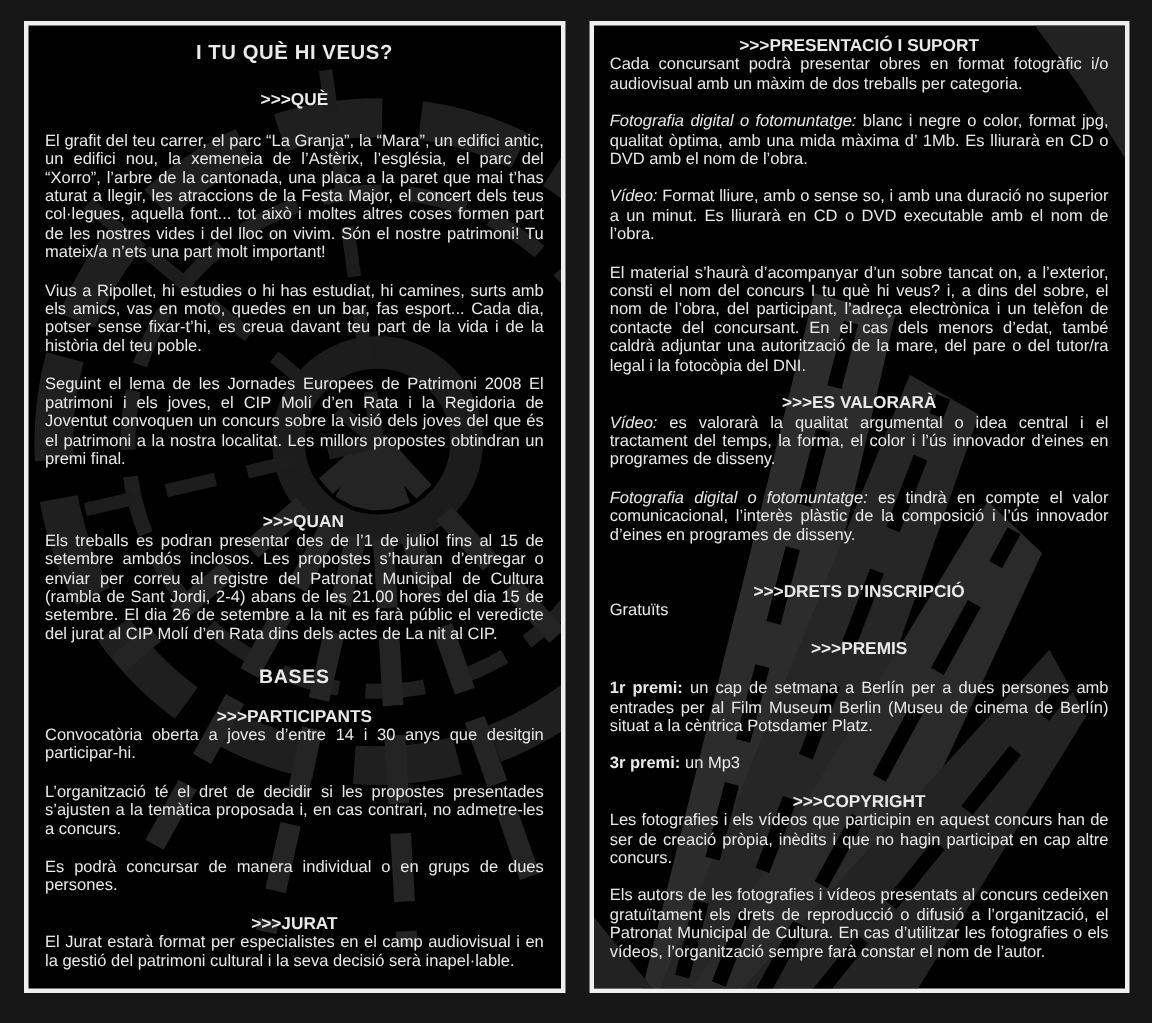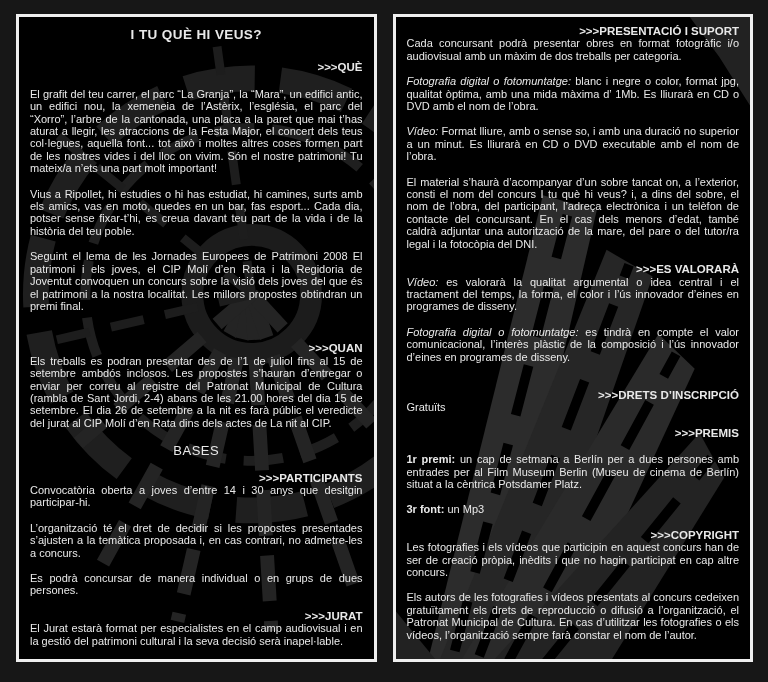--- a/index.html
+++ b/index.html
@@ -44,30 +44,30 @@
   .panel-title {
     text-align:center;
     font-weight:bold;
     font-size:13.5px;
     letter-spacing:.4px;
     margin:4px 0 20px 0;
   }
   .sec-head {
     font-weight:bold;
     font-size:11.5px;
-    text-align:right;
+    text-align:center;
     margin:0;
   }
   .sec-head.gap-after { margin-bottom:14px; }
   p { margin:0 0 13px 0; }
   .mt-lg { margin-top:30px;padding-left:12px; }
   .mt-md { margin-top:26px; }
   .bases-head {
     text-align:center;
-    font-weight:normal;
+    font-weight:bold;
     font-size:13px;
     letter-spacing:.5px;
     margin:16px 0 14px 0;
   }
   .lead-i { font-style:italic; }
   .lead-b { font-weight:bold; }
   .prize { margin-bottom:13px; }
 </style>
 </head>
 <body>
@@ -159,21 +159,21 @@
       </p>
 
       <div class="sec-head mt-md">&gt;&gt;&gt;DRETS D’INSCRIPCIÓ</div>
       <p>Gratuïts</p>
 
       <div class="sec-head gap-after">&gt;&gt;&gt;PREMIS</div>
       <p class="prize">
         <span class="lead-b">1r premi:</span><span> un cap de setmana a Berlín per a dues persones amb entrades per al Film Museum Berlin (Museu de cinema de Berlín) situat a la cèntrica Potsdamer Platz.</span>
       </p>
       <p class="prize">
-        <span class="lead-b">3r font:</span><span> un Mp3</span>
+        <span class="lead-b">3r premi:</span><span> un Mp3</span>
       </p>
 
       <div class="sec-head">&gt;&gt;&gt;COPYRIGHT</div>
       <p>Les fotografies i els vídeos que participin en aquest concurs han de ser de creació pròpia, inèdits i que no hagin participat en cap altre concurs.</p>
       <p>Els autors de les fotografies i vídeos presentats al concurs cedeixen gratuïtament els drets de reproducció o difusió a l’organització, el Patronat Municipal de Cultura. En cas d’utilitzar les fotografies o els vídeos, l’organització sempre farà constar el nom de l’autor.</p>
 
     </div>
   </div>
 
 </div>

